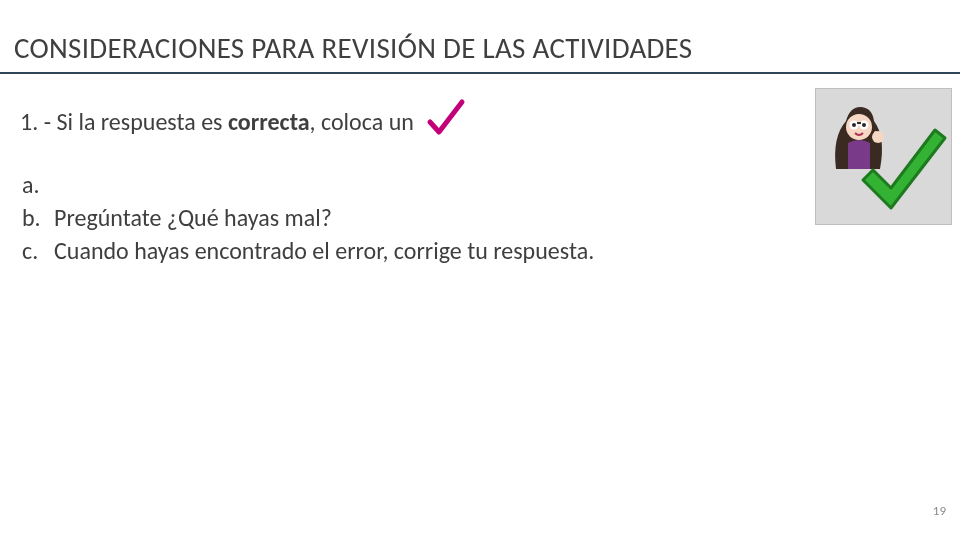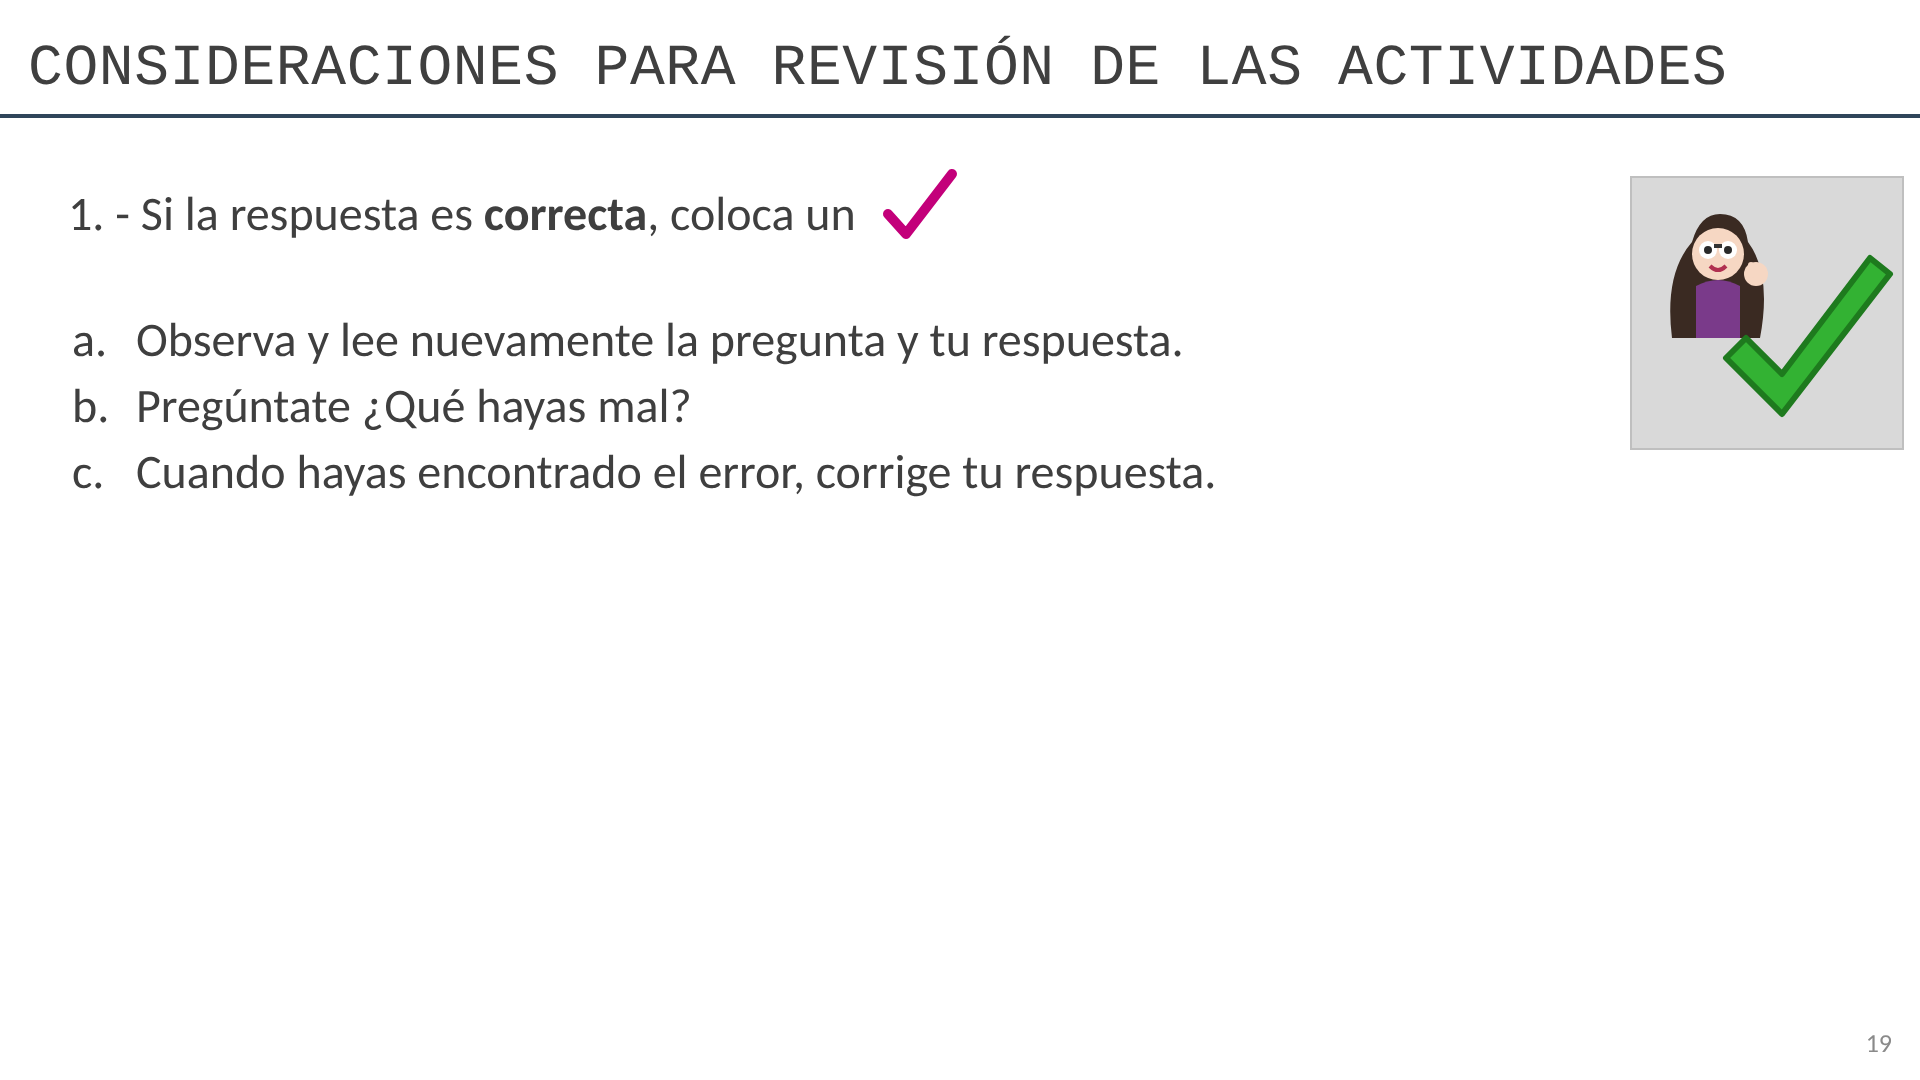--- a/index.html
+++ b/index.html
@@ -8,31 +8,30 @@
     height: 540px;
     font-family: "Segoe UI", "Calibri", Arial, sans-serif;
     background: #ffffff;
     position: relative;
     color: #3f3f3f;
   }
   .title {
     font-size: 29px;
     letter-spacing: 0.3px;
     color: #3f3f3f;
-    padding: 18px 0 6px 14px;
+    padding: 30px 0 6px 14px;
     font-weight: 400;
-    font-family: Liberation Mono, monospace;
   }
   .rule {
     border: none;
     border-top: 2px solid #2f455a;
     margin: 0 0 0 0;
   }
   .content {
-    padding: 22px 0 0 34px;
+    padding: 22px 0 0 20px;
     font-size: 24px;
     color: #3f3f3f;
     line-height: 1.38;
   }
   .line1 {
     margin-bottom: 20px;
   }
   .bold { font-weight: 700; }
   .inline-check {
     display: inline-block;
@@ -69,21 +68,21 @@
     bottom: -6px;
   }
   .avatar {
     position: absolute;
     top: 8px;
     left: 10px;
   }
   .page-num {
     position: absolute;
     right: 14px;
-    bottom: 10px;
+    bottom: 22px;
     font-size: 13px;
     color: #8a8a8a;
   }
 </style>
 </head>
 <body>
 
 <div class="title">CONSIDERACIONES PARA REVISIÓN DE LAS ACTIVIDADES</div>
 <hr class="rule">
 
@@ -95,21 +94,20 @@
       <svg width="42" height="44" viewBox="0 0 42 44">
         <path d="M5 26 L14 36 L37 6" stroke="#c3007a" stroke-width="5" fill="none" stroke-linecap="round" stroke-linejoin="round"></path>
       </svg>
     </span>
   </div>
 
 
   <div class="sub">
     <div class="row">
       <div class="lab">a.</div>
-      <div class="txt"> Observa y lee nuevamente la pregunta y tu respuesta.</div>
     </div>
     <div class="row">
       <div class="lab">b.</div>
       <div class="txt">Pregúntate ¿Qué hayas mal?</div>
     </div>
     <div class="row">
       <div class="lab">c.</div>
       <div class="txt">Cuando hayas encontrado el error, corrige tu respuesta.</div>
     </div>
   </div>

